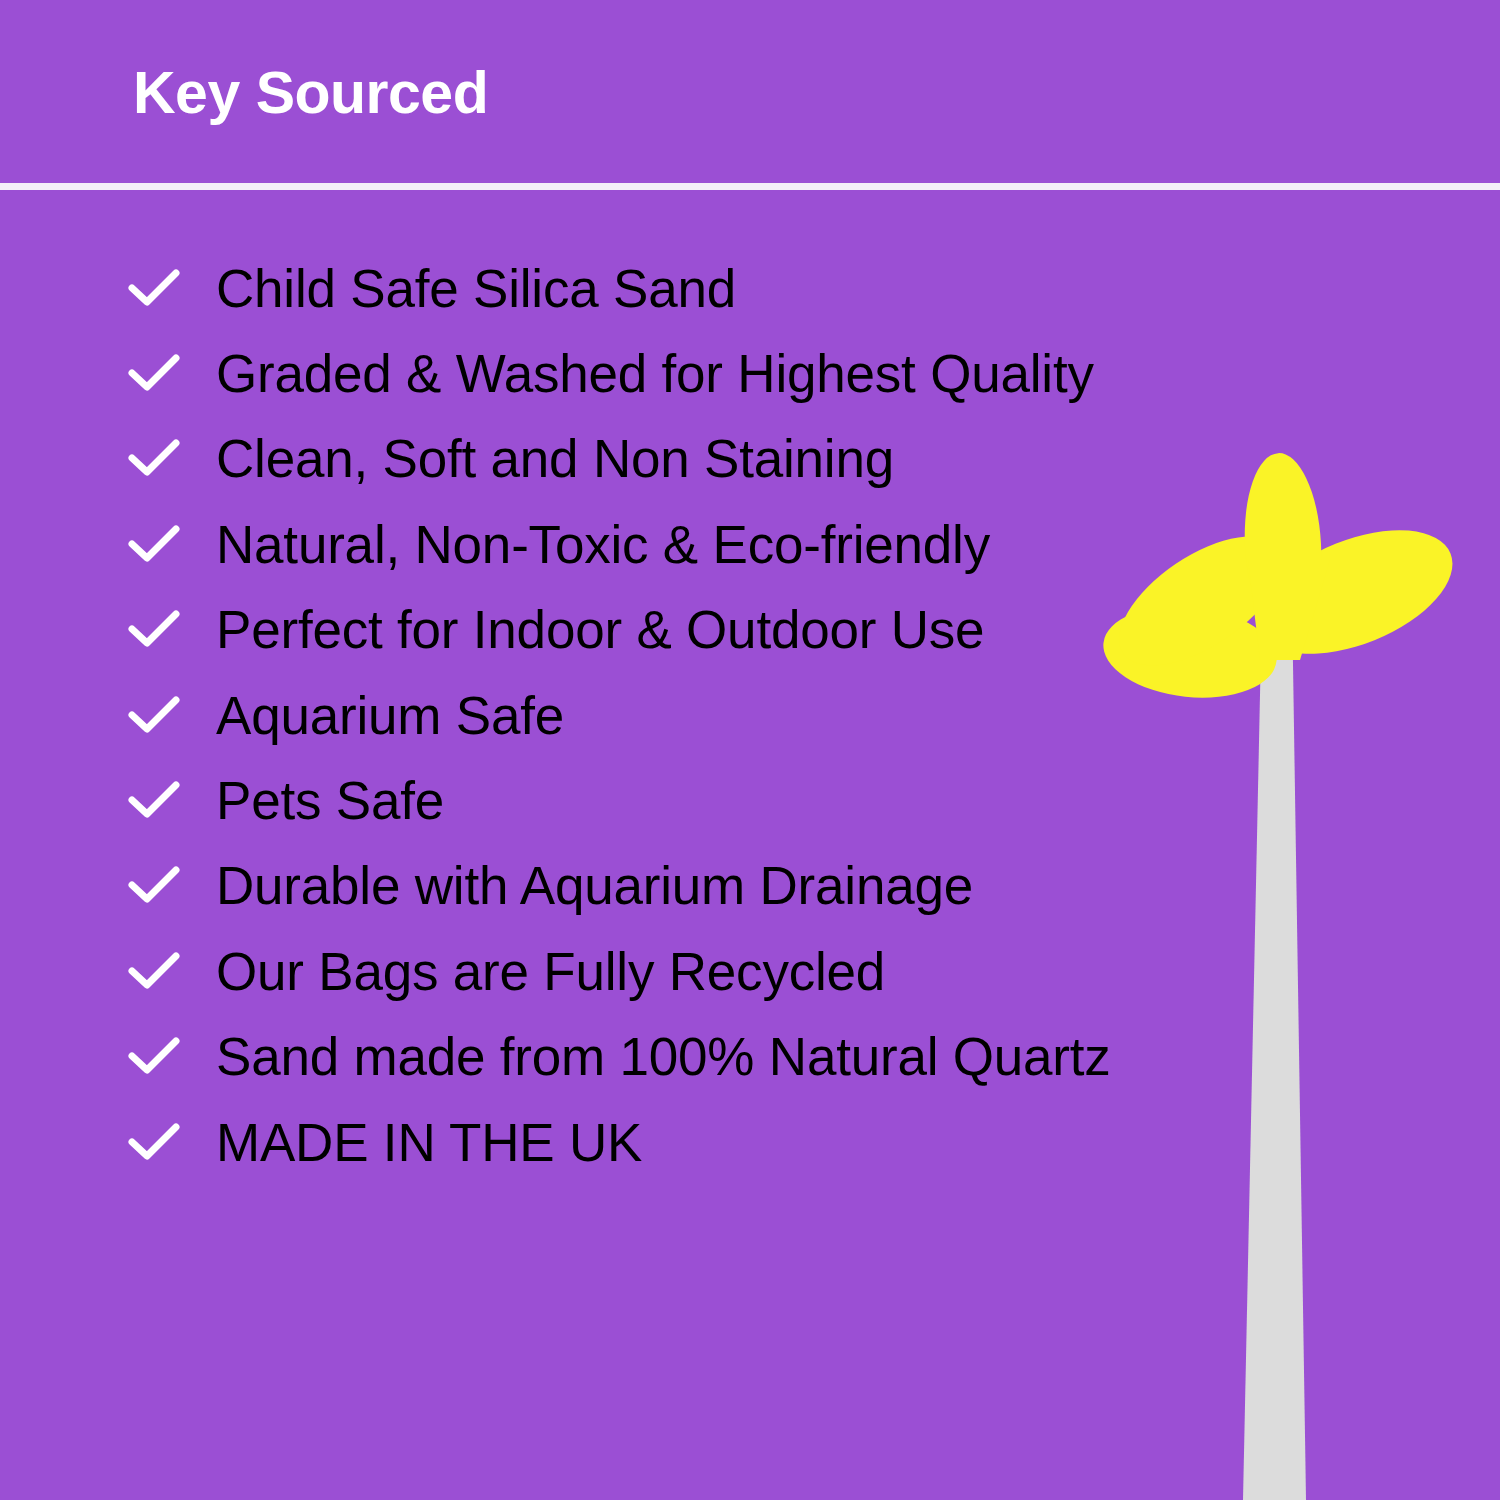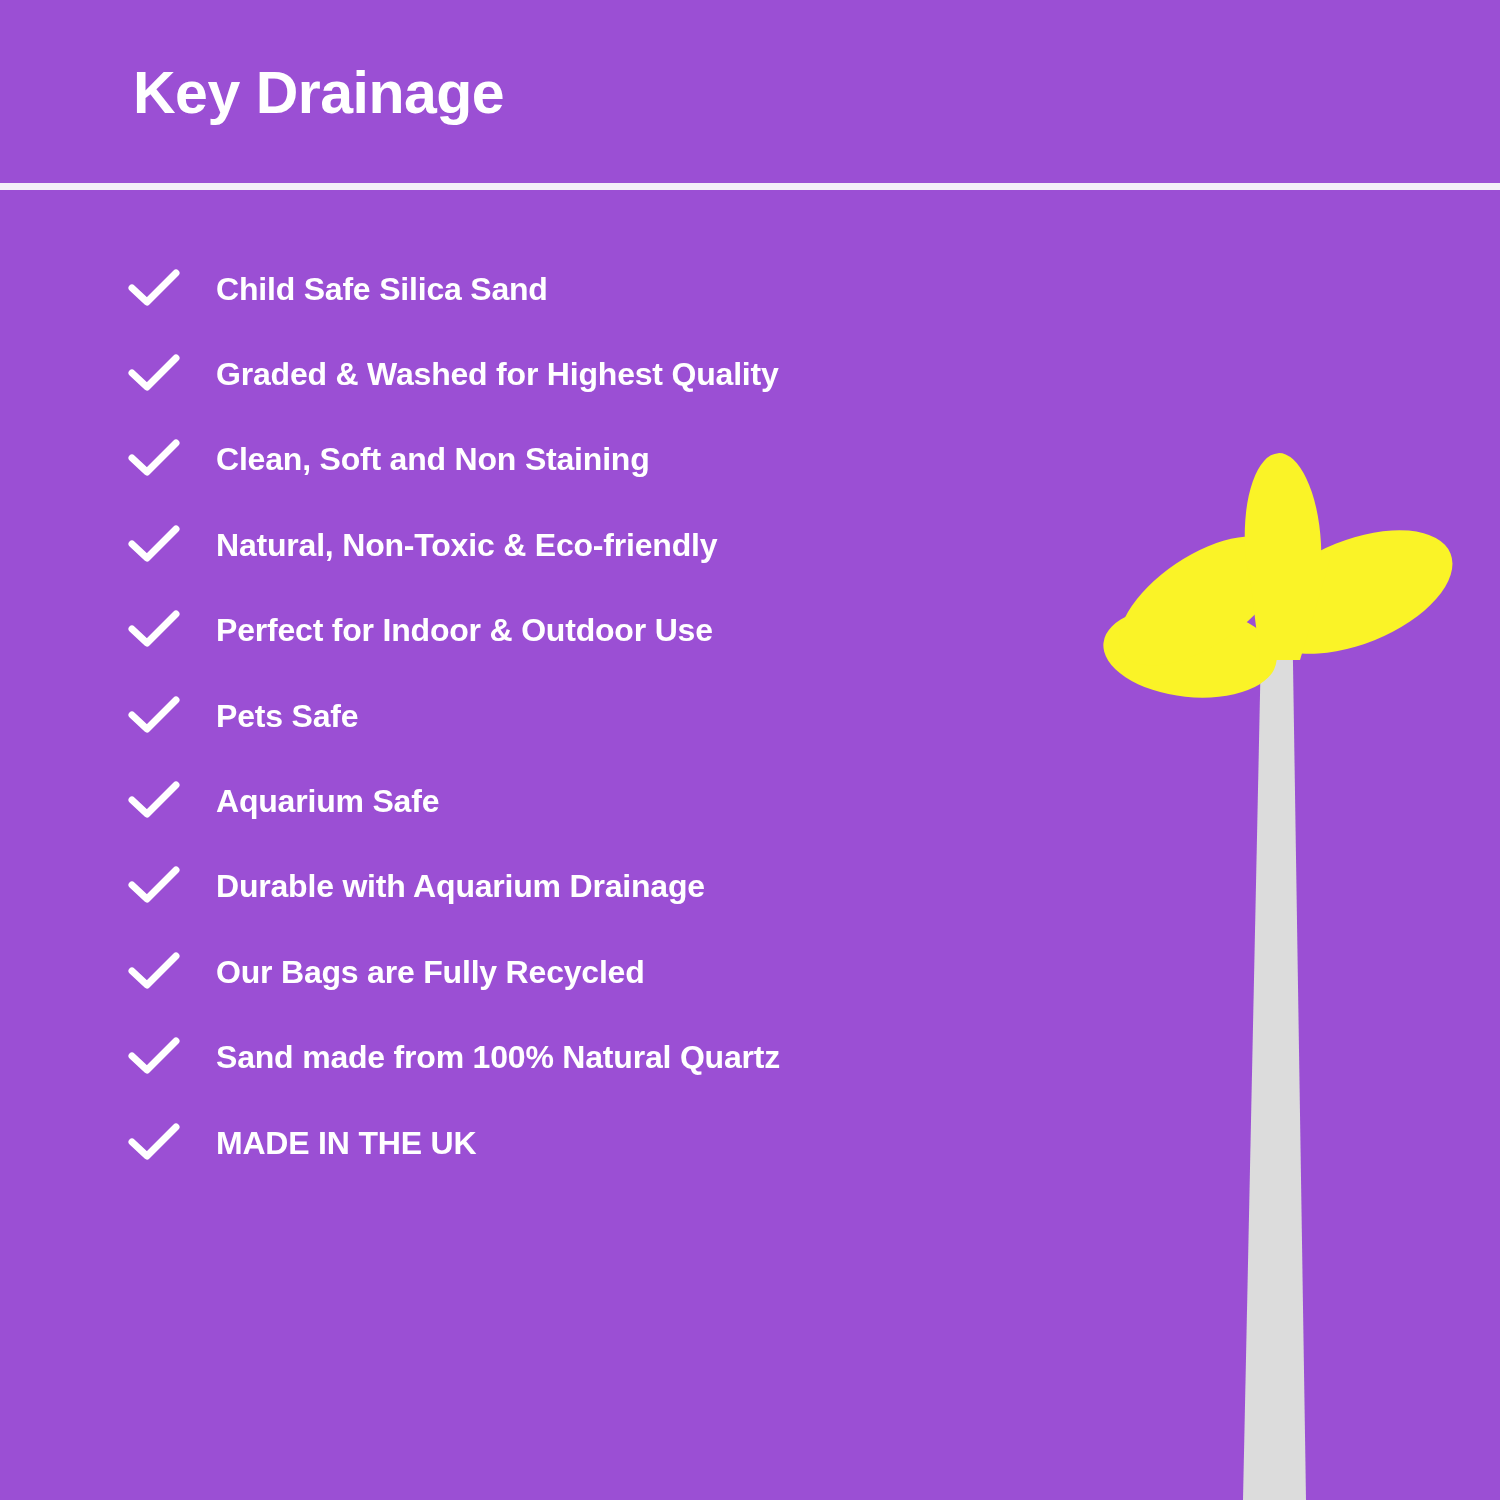--- a/index.html
+++ b/index.html
@@ -83,24 +83,24 @@
     height: 44px;
     display: block;
     margin-right: 36px;
   }
   .check-icon svg {
     display: block;
     width: 52px;
     height: 44px;
   }
   .feature-label {
-    font-size: 32px;
+    font-size: 53px;
     line-height: 50px;
-    font-weight: bold;
-    color: #ffffff;
+    font-weight: normal;
+    color: #000000;
     white-space: nowrap;
     letter-spacing: -0.2px;
   }
 </style>
 </head>
 <body>
 
 <div id="page">
 
   <svg id="flower-art" viewBox="0 0 1500 1500" xmlns="http://www.w3.org/2000/svg">
@@ -112,21 +112,21 @@
     <ellipse cx="1190" cy="652" rx="87" ry="45" transform="rotate(6 1190 652)" fill="#faf327"></ellipse>
 
     <ellipse cx="1201" cy="601" rx="94" ry="45" transform="rotate(-34 1201 601)" fill="#faf327"></ellipse>
 
     <ellipse cx="1283" cy="545" rx="38" ry="92" transform="rotate(-3 1283 545)" fill="#faf327"></ellipse>
 
     <path d="M1248 560 L1330 560 L1300 660 L1260 660 Z" fill="#faf327"></path>
   </svg>
 
   <div id="header">
-    <div id="page-title">Key Drainage</div>
+    <div id="page-title">Key Sourced</div>
   </div>
   <div id="header-divider"></div>
 
   <div id="feature-list">
       <div class="feature-row">
         <span class="check-icon">
           <svg viewBox="0 0 52 44" xmlns="http://www.w3.org/2000/svg" aria-hidden="true">
             <path d="M4 21 L19 35 L48 6" fill="none" stroke="#ffffff" stroke-width="7" stroke-linecap="round" stroke-linejoin="round"></path>
           </svg>
         </span>
@@ -163,36 +163,36 @@
           </svg>
         </span>
         <span class="feature-label">Perfect for Indoor &amp; Outdoor Use</span>
       </div>
       <div class="feature-row">
         <span class="check-icon">
           <svg viewBox="0 0 52 44" xmlns="http://www.w3.org/2000/svg" aria-hidden="true">
             <path d="M4 21 L19 35 L48 6" fill="none" stroke="#ffffff" stroke-width="7" stroke-linecap="round" stroke-linejoin="round"></path>
           </svg>
         </span>
+        <span class="feature-label">Aquarium Safe</span>
+      </div>
+      <div class="feature-row">
+        <span class="check-icon">
+          <svg viewBox="0 0 52 44" xmlns="http://www.w3.org/2000/svg" aria-hidden="true">
+            <path d="M4 21 L19 35 L48 6" fill="none" stroke="#ffffff" stroke-width="7" stroke-linecap="round" stroke-linejoin="round"></path>
+          </svg>
+        </span>
         <span class="feature-label">Pets Safe</span>
       </div>
       <div class="feature-row">
         <span class="check-icon">
           <svg viewBox="0 0 52 44" xmlns="http://www.w3.org/2000/svg" aria-hidden="true">
             <path d="M4 21 L19 35 L48 6" fill="none" stroke="#ffffff" stroke-width="7" stroke-linecap="round" stroke-linejoin="round"></path>
           </svg>
         </span>
-        <span class="feature-label">Aquarium Safe</span>
-      </div>
-      <div class="feature-row">
-        <span class="check-icon">
-          <svg viewBox="0 0 52 44" xmlns="http://www.w3.org/2000/svg" aria-hidden="true">
-            <path d="M4 21 L19 35 L48 6" fill="none" stroke="#ffffff" stroke-width="7" stroke-linecap="round" stroke-linejoin="round"></path>
-          </svg>
-        </span>
         <span class="feature-label">Durable with Aquarium Drainage</span>
       </div>
       <div class="feature-row">
         <span class="check-icon">
           <svg viewBox="0 0 52 44" xmlns="http://www.w3.org/2000/svg" aria-hidden="true">
             <path d="M4 21 L19 35 L48 6" fill="none" stroke="#ffffff" stroke-width="7" stroke-linecap="round" stroke-linejoin="round"></path>
           </svg>
         </span>
         <span class="feature-label">Our Bags are Fully Recycled</span>
       </div>

